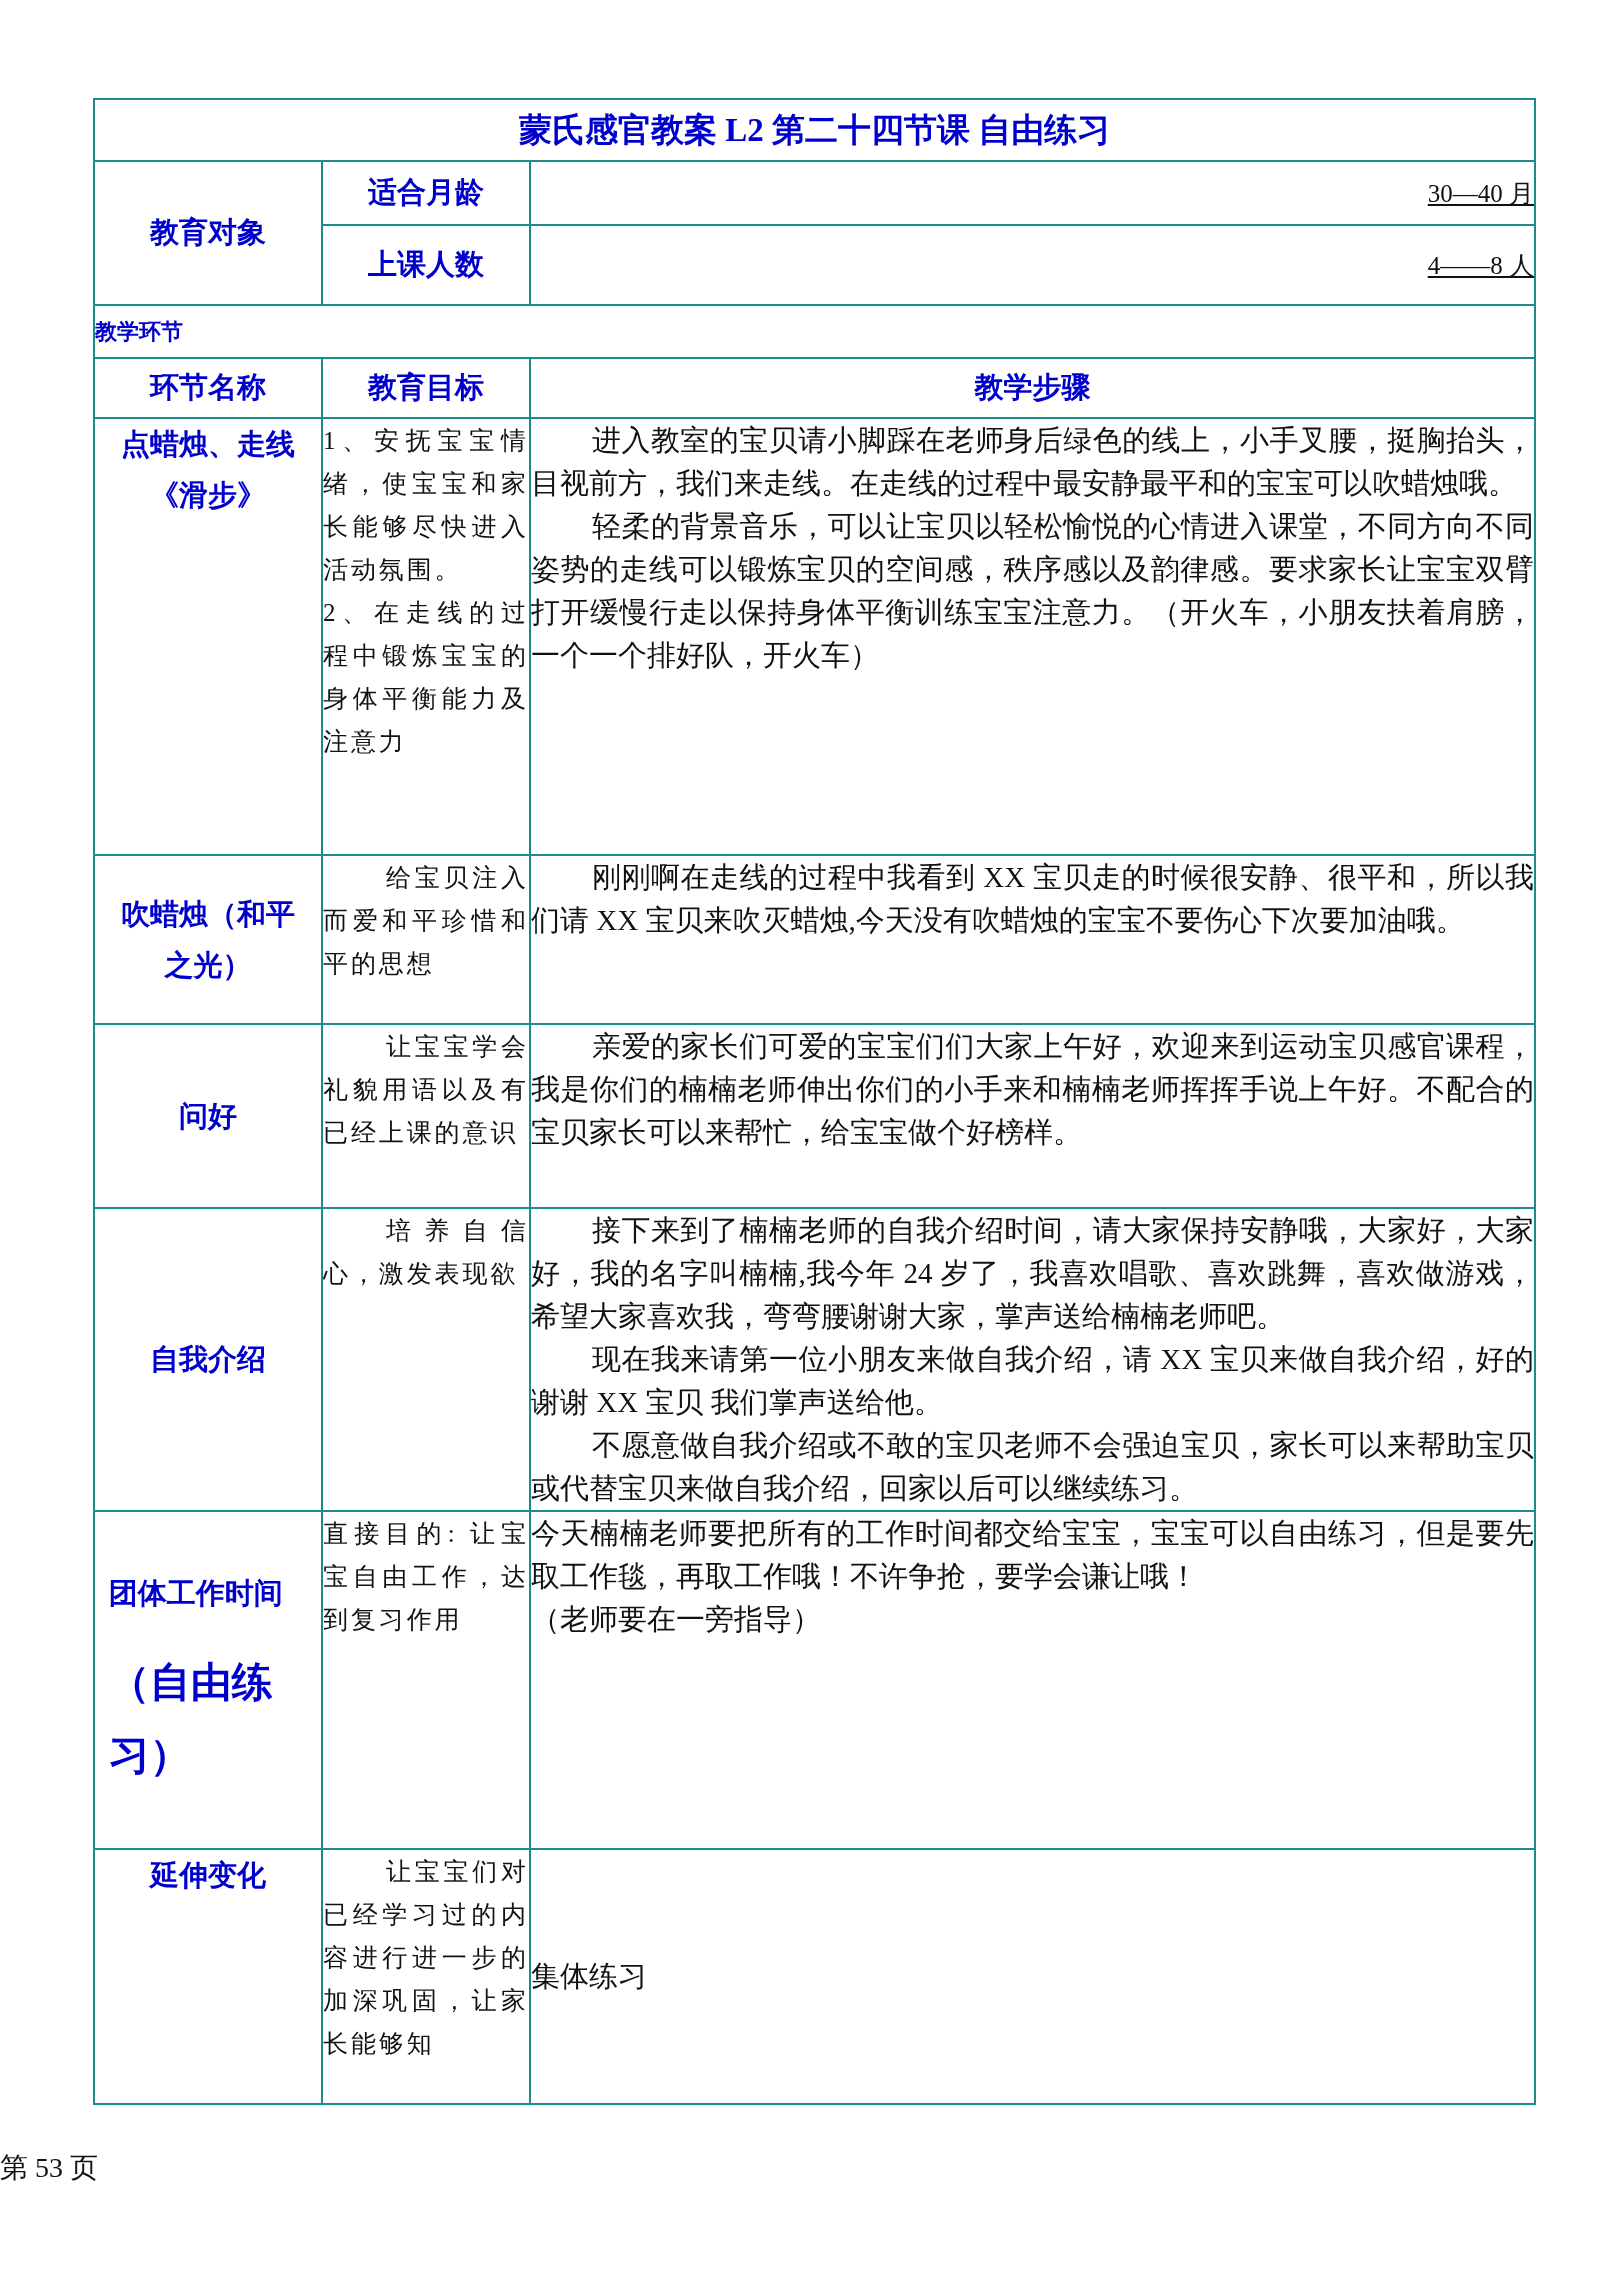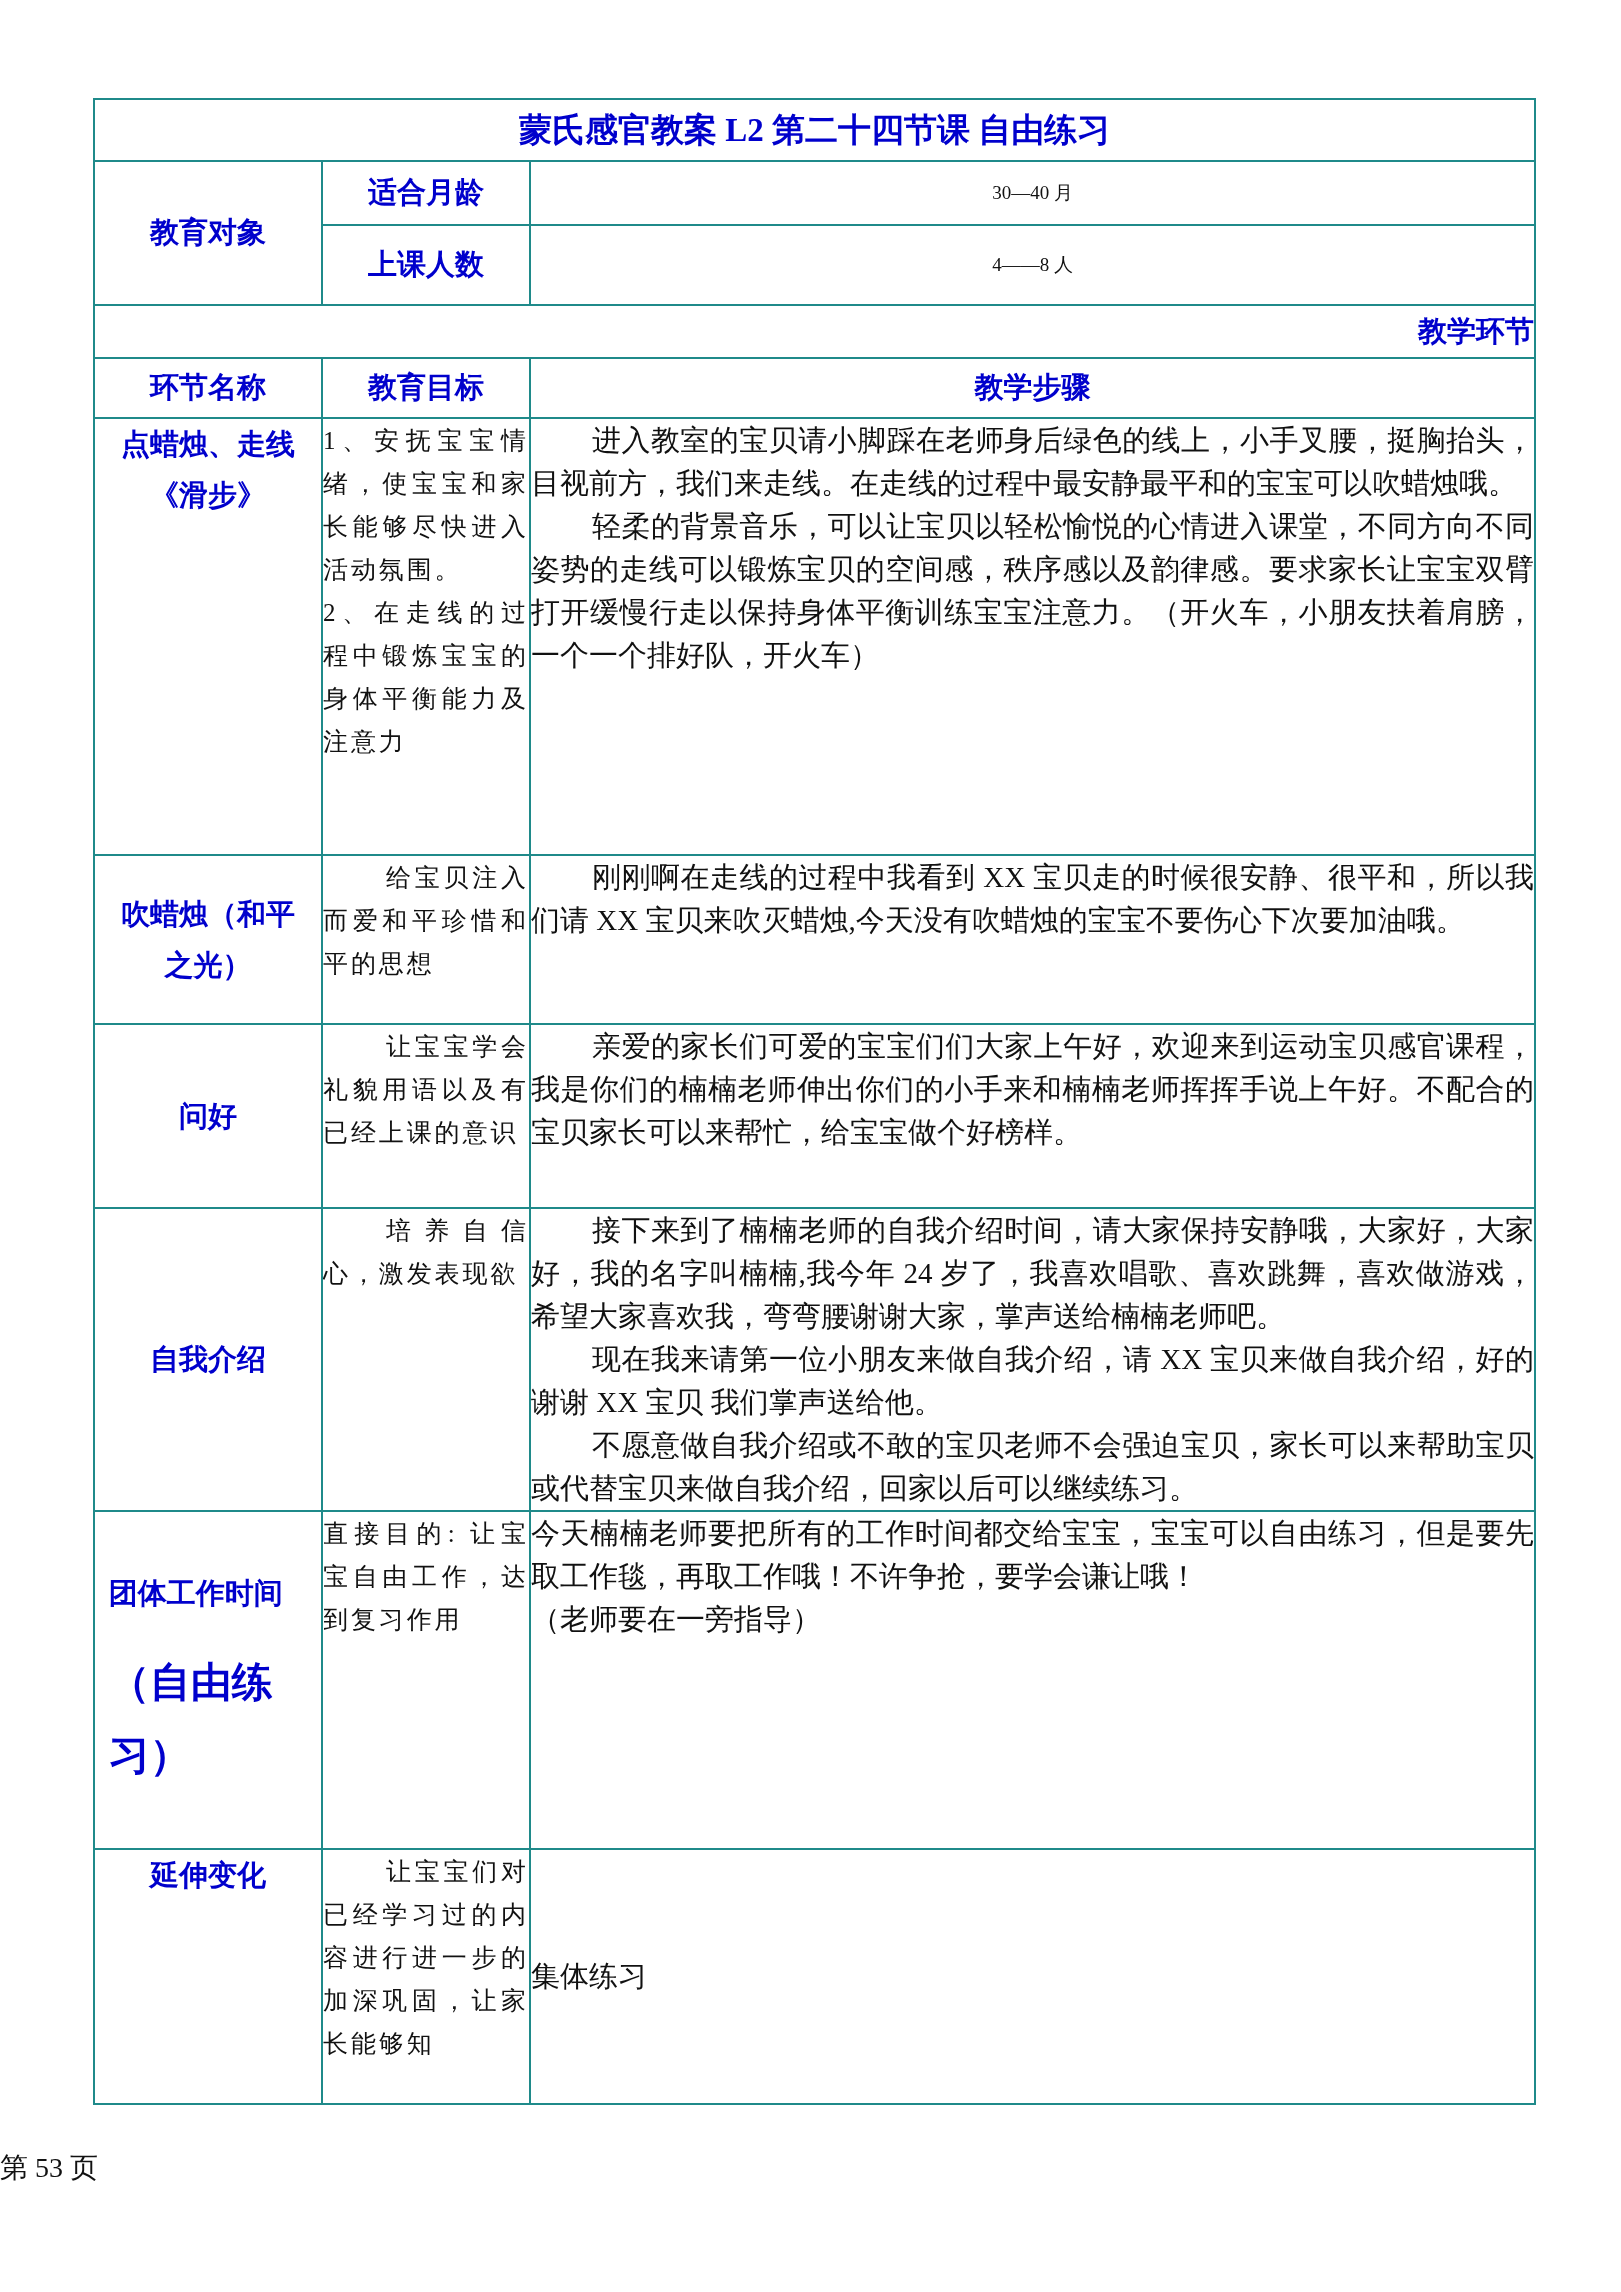--- a/index.html
+++ b/index.html
@@ -20,23 +20,23 @@
     padding:0;
     overflow:hidden;
   }
   .blue {
     color:#0000CC;
     font-family:Liberation Serif, serif;
     font-weight:bold;
   }
   .title-cell { font-size:33px; text-align:center; vertical-align:middle; }
   .label-cell { font-size:29px; text-align:center; vertical-align:middle; }
-  .section-cell { font-size:29px; text-align:right; vertical-align:middle; }
+  .section-cell { font-size:22px; text-align:left; vertical-align:middle; }
   .colhead-cell { font-size:29px; text-align:center; vertical-align:middle; }
-  .val-cell { font-size:19px; padding:0 0 0 15.7px; vertical-align:middle; text-align:center; }
+  .val-cell { font-size:25px; padding:0 0 0 15.7px; vertical-align:middle; text-align:right;text-decoration:underline; }
 
   .name-cell {
     text-align:center; vertical-align:middle;
     font-size:29px; line-height:51px;
   }
   .name-cell.top { vertical-align:top; }
   .goal-cell {
     vertical-align:top; padding:7.8px 11.8px;
     font-size:25px; line-height:43px;
     text-align:justify; letter-spacing:2.9px;

